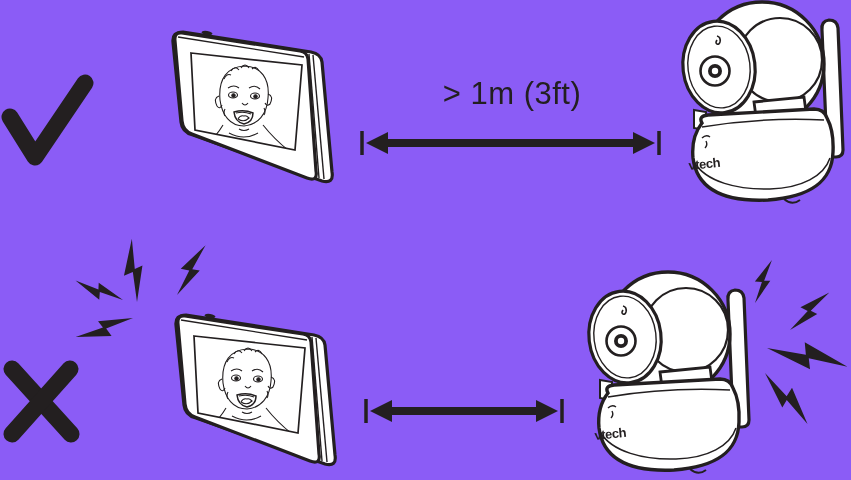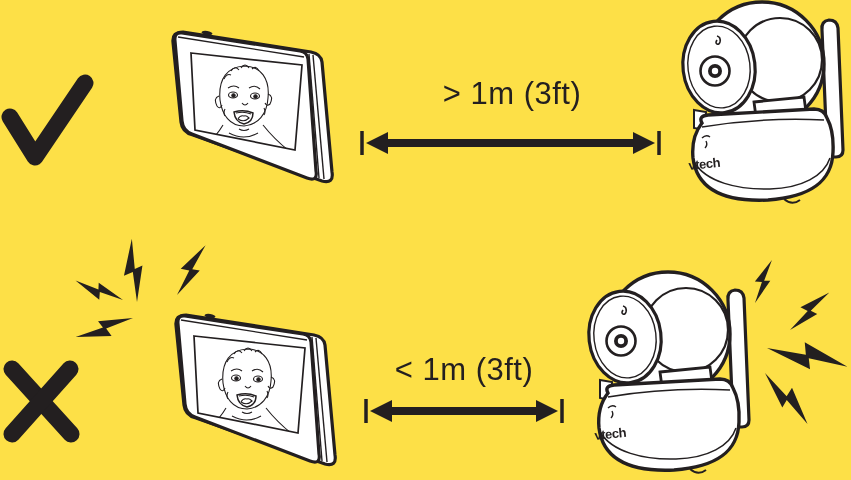--- a/index.html
+++ b/index.html
@@ -1,17 +1,17 @@
 <!DOCTYPE html>
 <html><head>
 <meta charset="utf-8">
 <style>
   html,body{margin:0;padding:0;background:#fff;}
   .canvas{
-    position:relative;width:851px;height:480px;background:#fde047;
+    position:relative;width:851px;height:480px;background:#8b5cf6;
     overflow:hidden;font-family:"Liberation Sans",sans-serif;
   }
   .abs{position:absolute;}
   .distance-label{
     position:absolute;text-align:center;color:#231f20;
     font-size:31px;line-height:36px;font-weight:400;
     letter-spacing:0.5px;white-space:nowrap;
   }
   svg{display:block;}
 </style>
@@ -116,21 +116,20 @@
     <use href="#bolt" transform="translate(72,72) rotate(-11.5) scale(0.63)"></use>
     <use href="#bolt" transform="translate(112,65) rotate(23) scale(0.57)"></use>
     <use href="#bolt" transform="translate(58,70) rotate(-74.4) scale(0.51)"></use>
     <use href="#bolt" transform="translate(68,88) rotate(-115.1) scale(0.60)"></use>
   </svg>
 
   <svg class="abs" style="left:168px;top:305px" width="190" height="185" viewBox="0 0 190 185">
     <use href="#monitor-art"></use>
   </svg>
 
-  <div class="distance-label" style="left:354px;top:352px;width:220px">&lt; 1m (3ft)</div>
 
   <svg class="abs" style="left:354px;top:394px" width="220" height="34" viewBox="0 0 220 34">
     <g stroke="#231f20" fill="#231f20">
       <line x1="12" y1="5" x2="12" y2="29" stroke-width="3.5"></line>
       <line x1="208" y1="5" x2="208" y2="29" stroke-width="3.5"></line>
       <line x1="30" y1="17" x2="190" y2="17" stroke-width="8"></line>
       <polygon points="16,17 38,6 38,28" stroke="none"></polygon>
       <polygon points="204,17 182,6 182,28" stroke="none"></polygon>
     </g>
   </svg>

